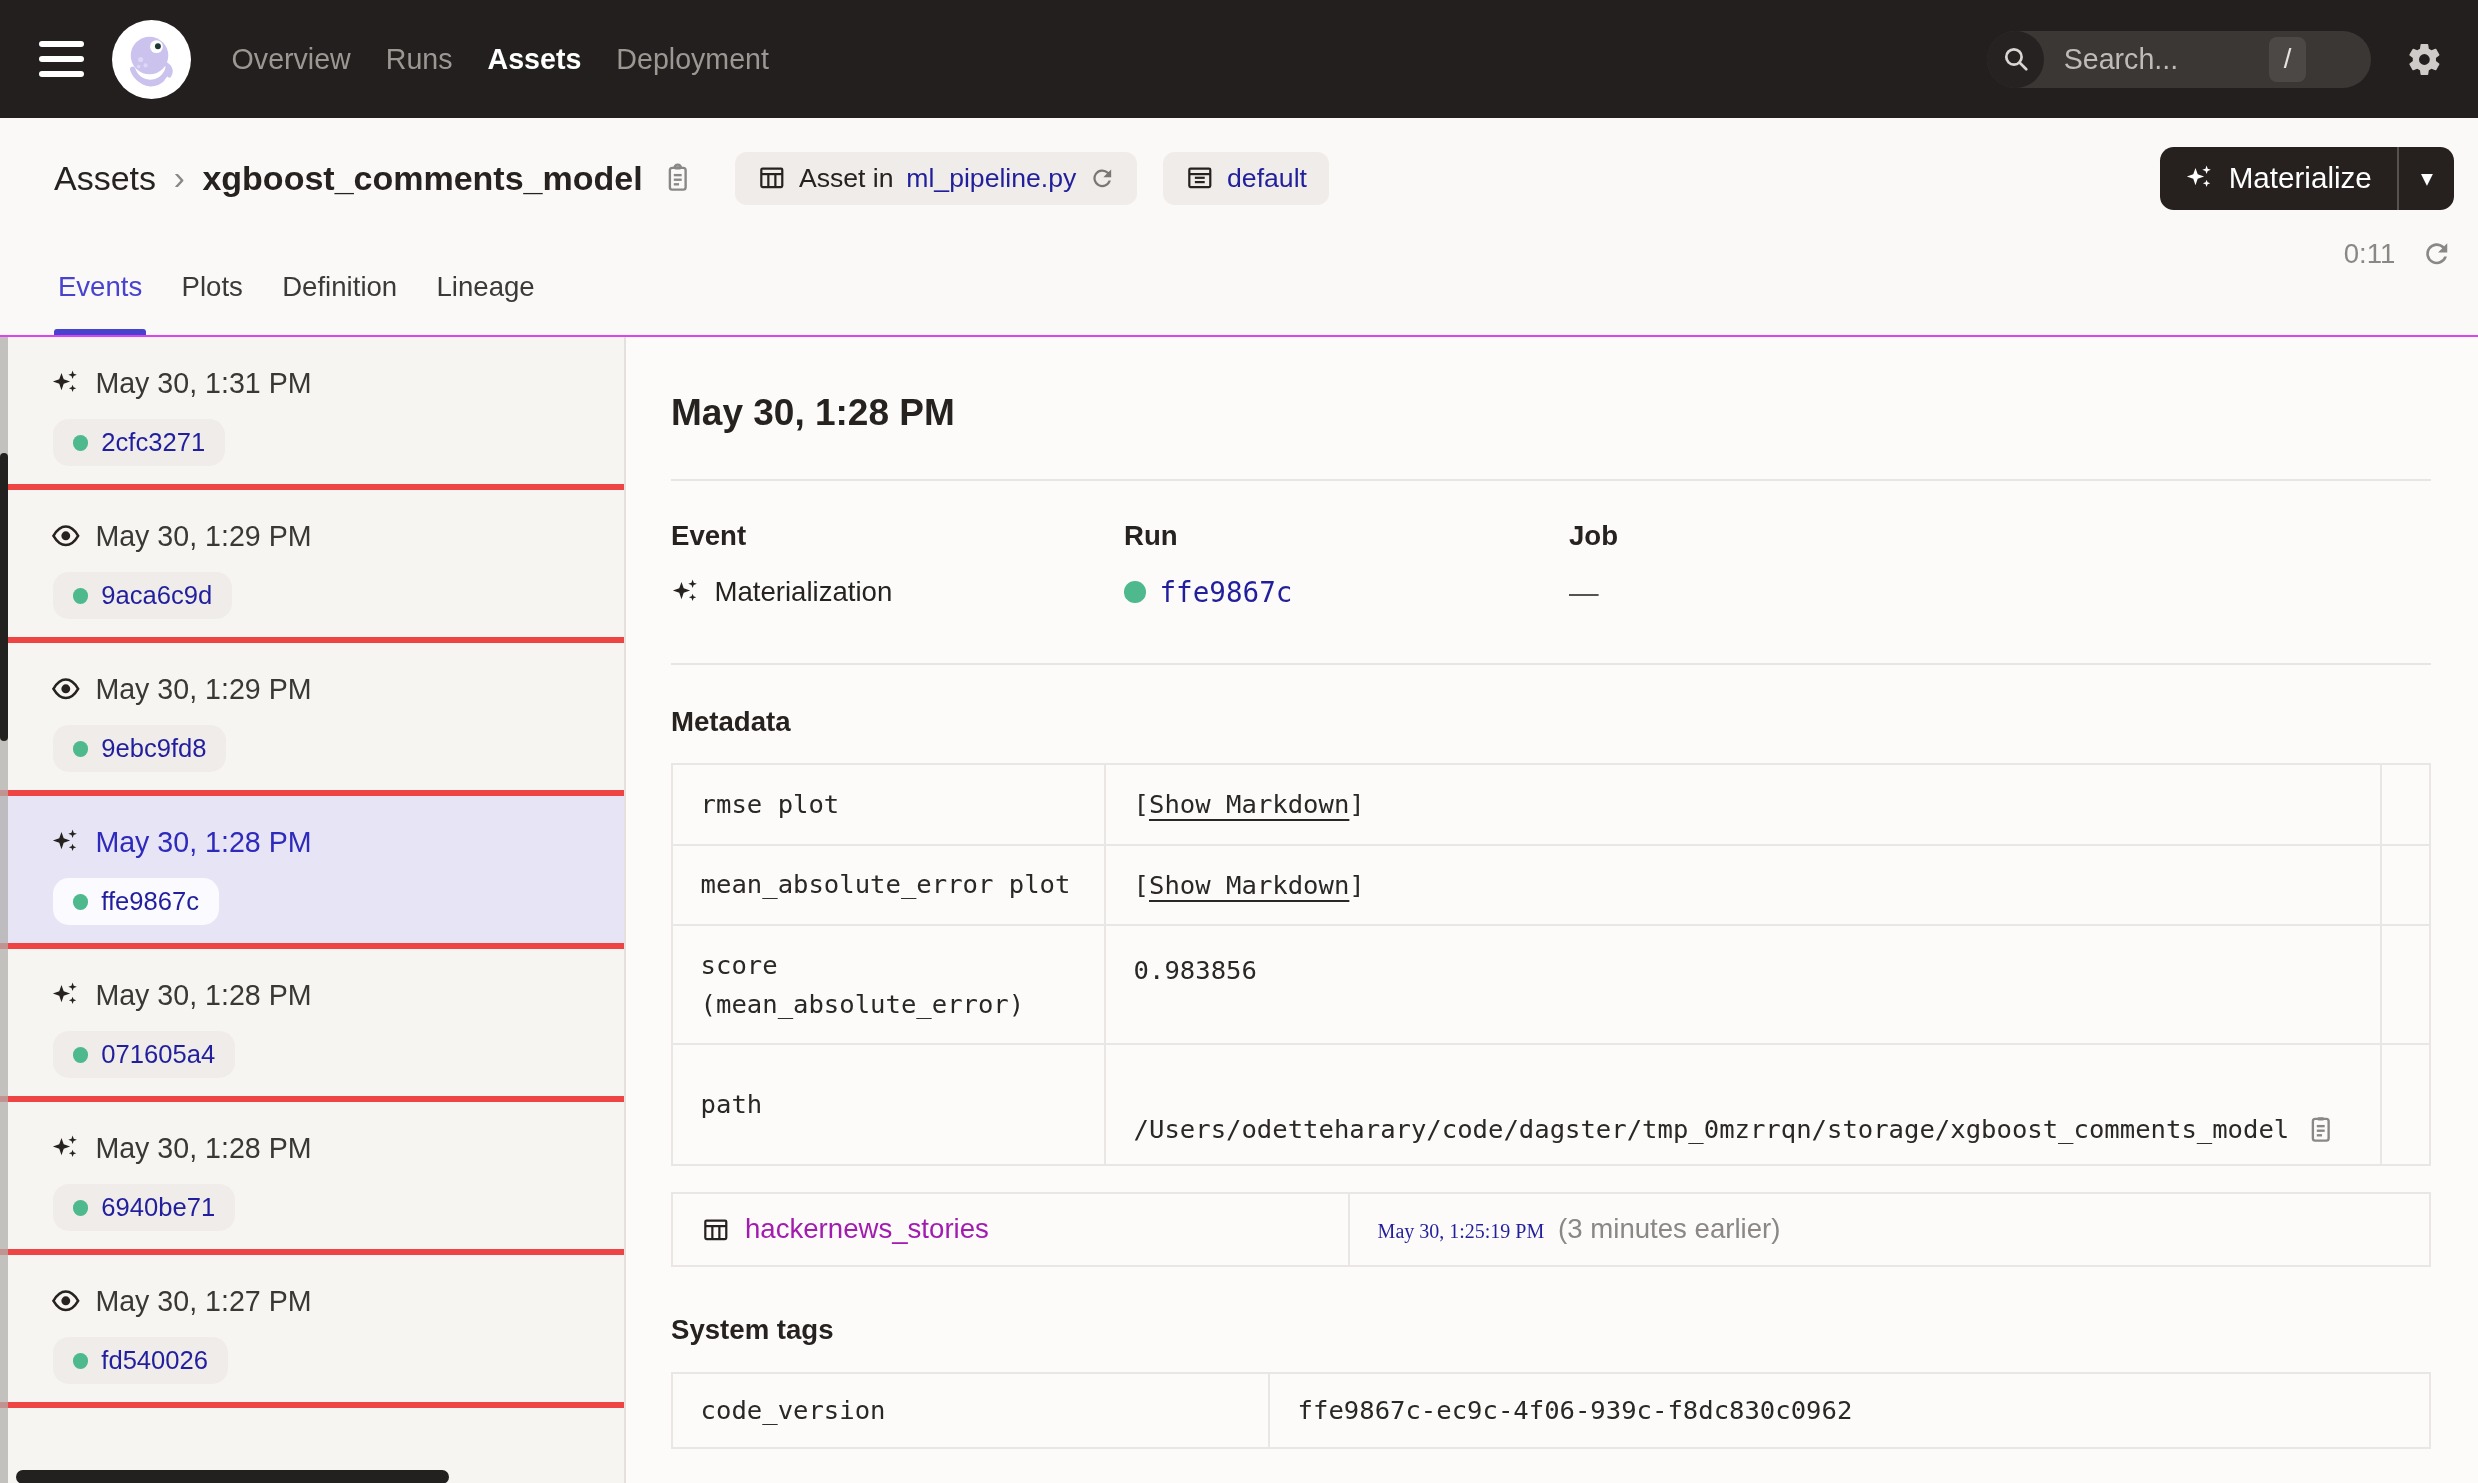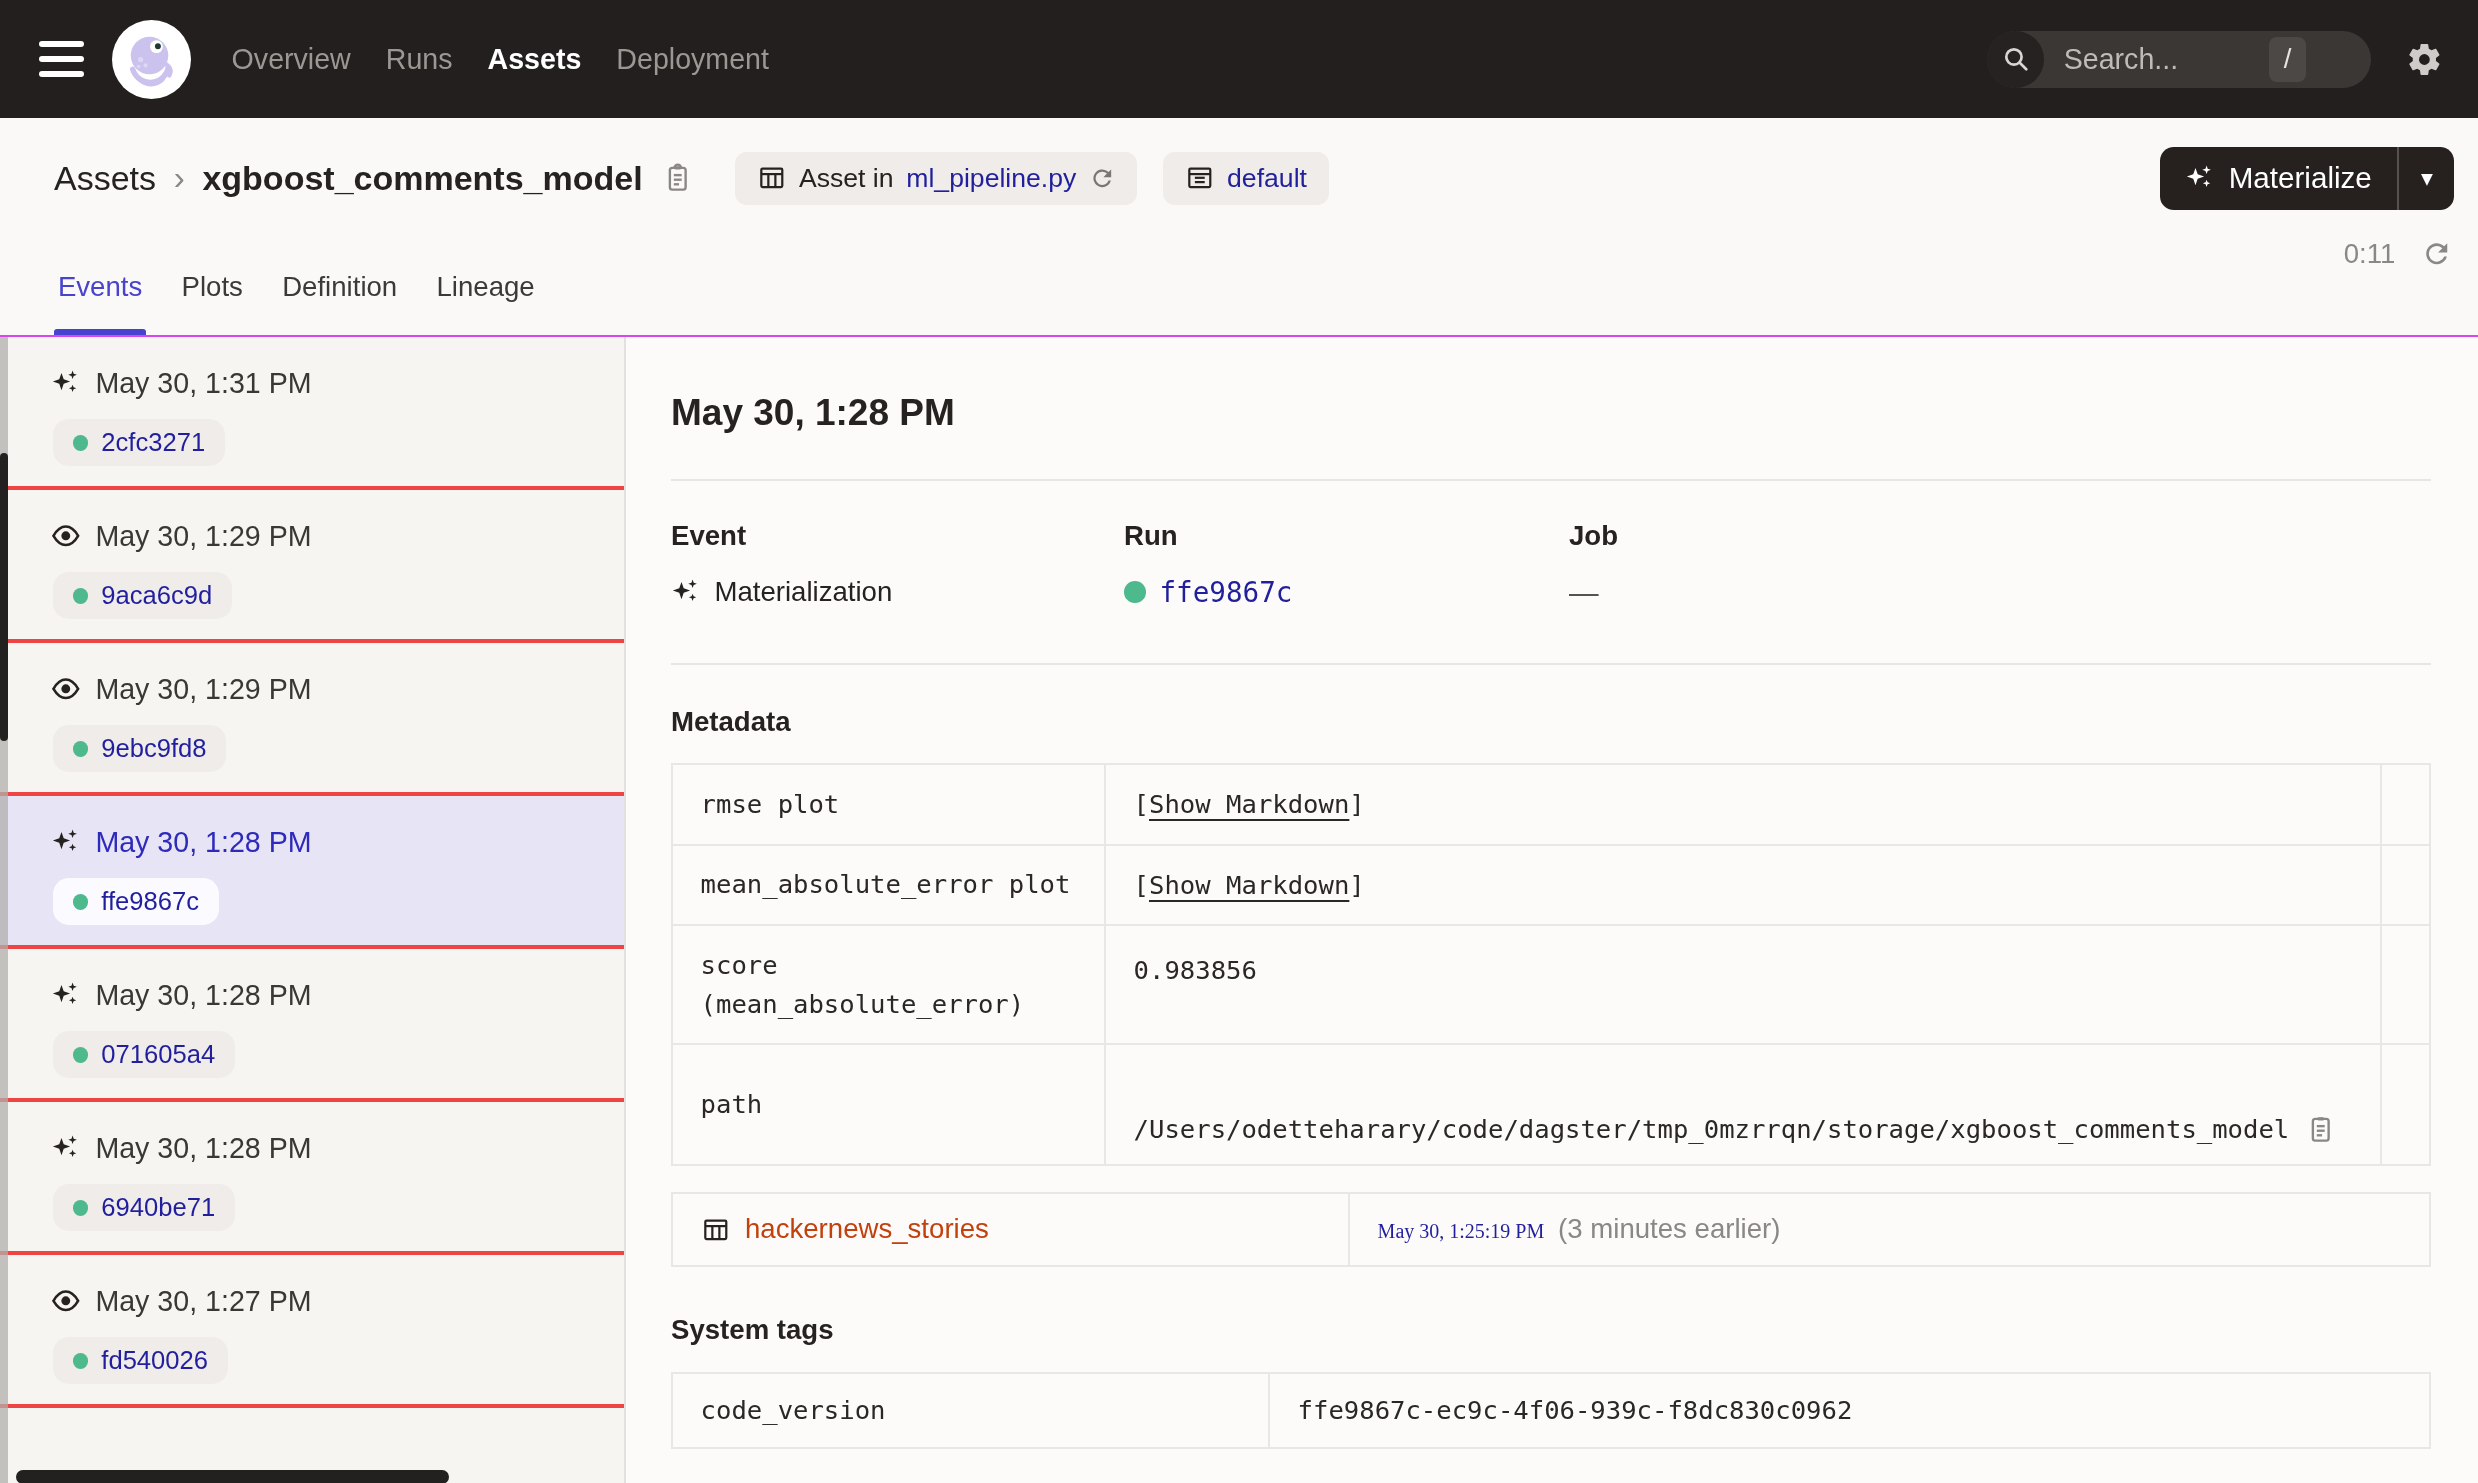--- a/index.html
+++ b/index.html
@@ -89,21 +89,21 @@
 
   
   .content { display:flex; height:1147px; }
 
   
   .sidebar {
     width:626px; flex:none; background:#F7F5F2; border-right:2px solid #E3E0DD;
     position:relative; overflow:hidden;
   }
   .event-item {
-    height:153px; padding:29.6px 29.6px 0 51px; border-bottom:4px solid #ef4444;
+    height:153px; padding:29.6px 29.6px 0 51px; border-bottom:6px solid #ef4444;
     cursor:pointer;
   }
   .event-item.selected { background:#E7E4F5; }
   .event-title { display:flex; align-items:center; gap:14.8px; }
   .event-title .ts { font-size:28.6px; color:#3A3835; }
   .event-item.selected .ts { color:#2E2ABB; }
   .run-pill {
     display:inline-flex; align-items:center; gap:12.8px; margin:19.7px 0 0 2px;
     height:47px; padding:0 19.7px; border-radius:15.8px; background:#EFECE9; cursor:pointer;
   }
@@ -155,21 +155,21 @@
   .md-link { cursor:pointer; }
   .md-link .inner { text-decoration:underline; text-underline-offset:5.9px; }
   .path-cell-flex { display:flex; align-items:center; gap:15.8px; white-space:nowrap;margin-top:48px; }
   .path-link {
     text-decoration:underline; text-underline-offset:6.9px; cursor:pointer;
     overflow:hidden; text-overflow:ellipsis;
   }
   .source-table td { height:71px; }
   .source-table td, .systags-table td { font-family:"DejaVu Sans Mono", monospace; }
   .src-asset { display:flex; align-items:center; gap:14.8px; font-family:"Liberation Sans",sans-serif; }
-  .src-asset .link { font-size:27.6px; color:#c2410c; cursor:pointer; }
+  .src-asset .link { font-size:27.6px; color:#a21caf; cursor:pointer; }
   .src-time { display:flex; align-items:baseline; gap:13.8px; font-family:"Liberation Sans",sans-serif; }
   .src-time .time-link { font-size:20px; color:#211F9C; cursor:pointer;font-family:Liberation Serif, serif; }
   .src-time .note { font-size:27.6px; color:#8A8784; }
   .systags-table td { height:75px; }
 
   svg { display:block; }
 </style>
 </head>
 <body>
 

